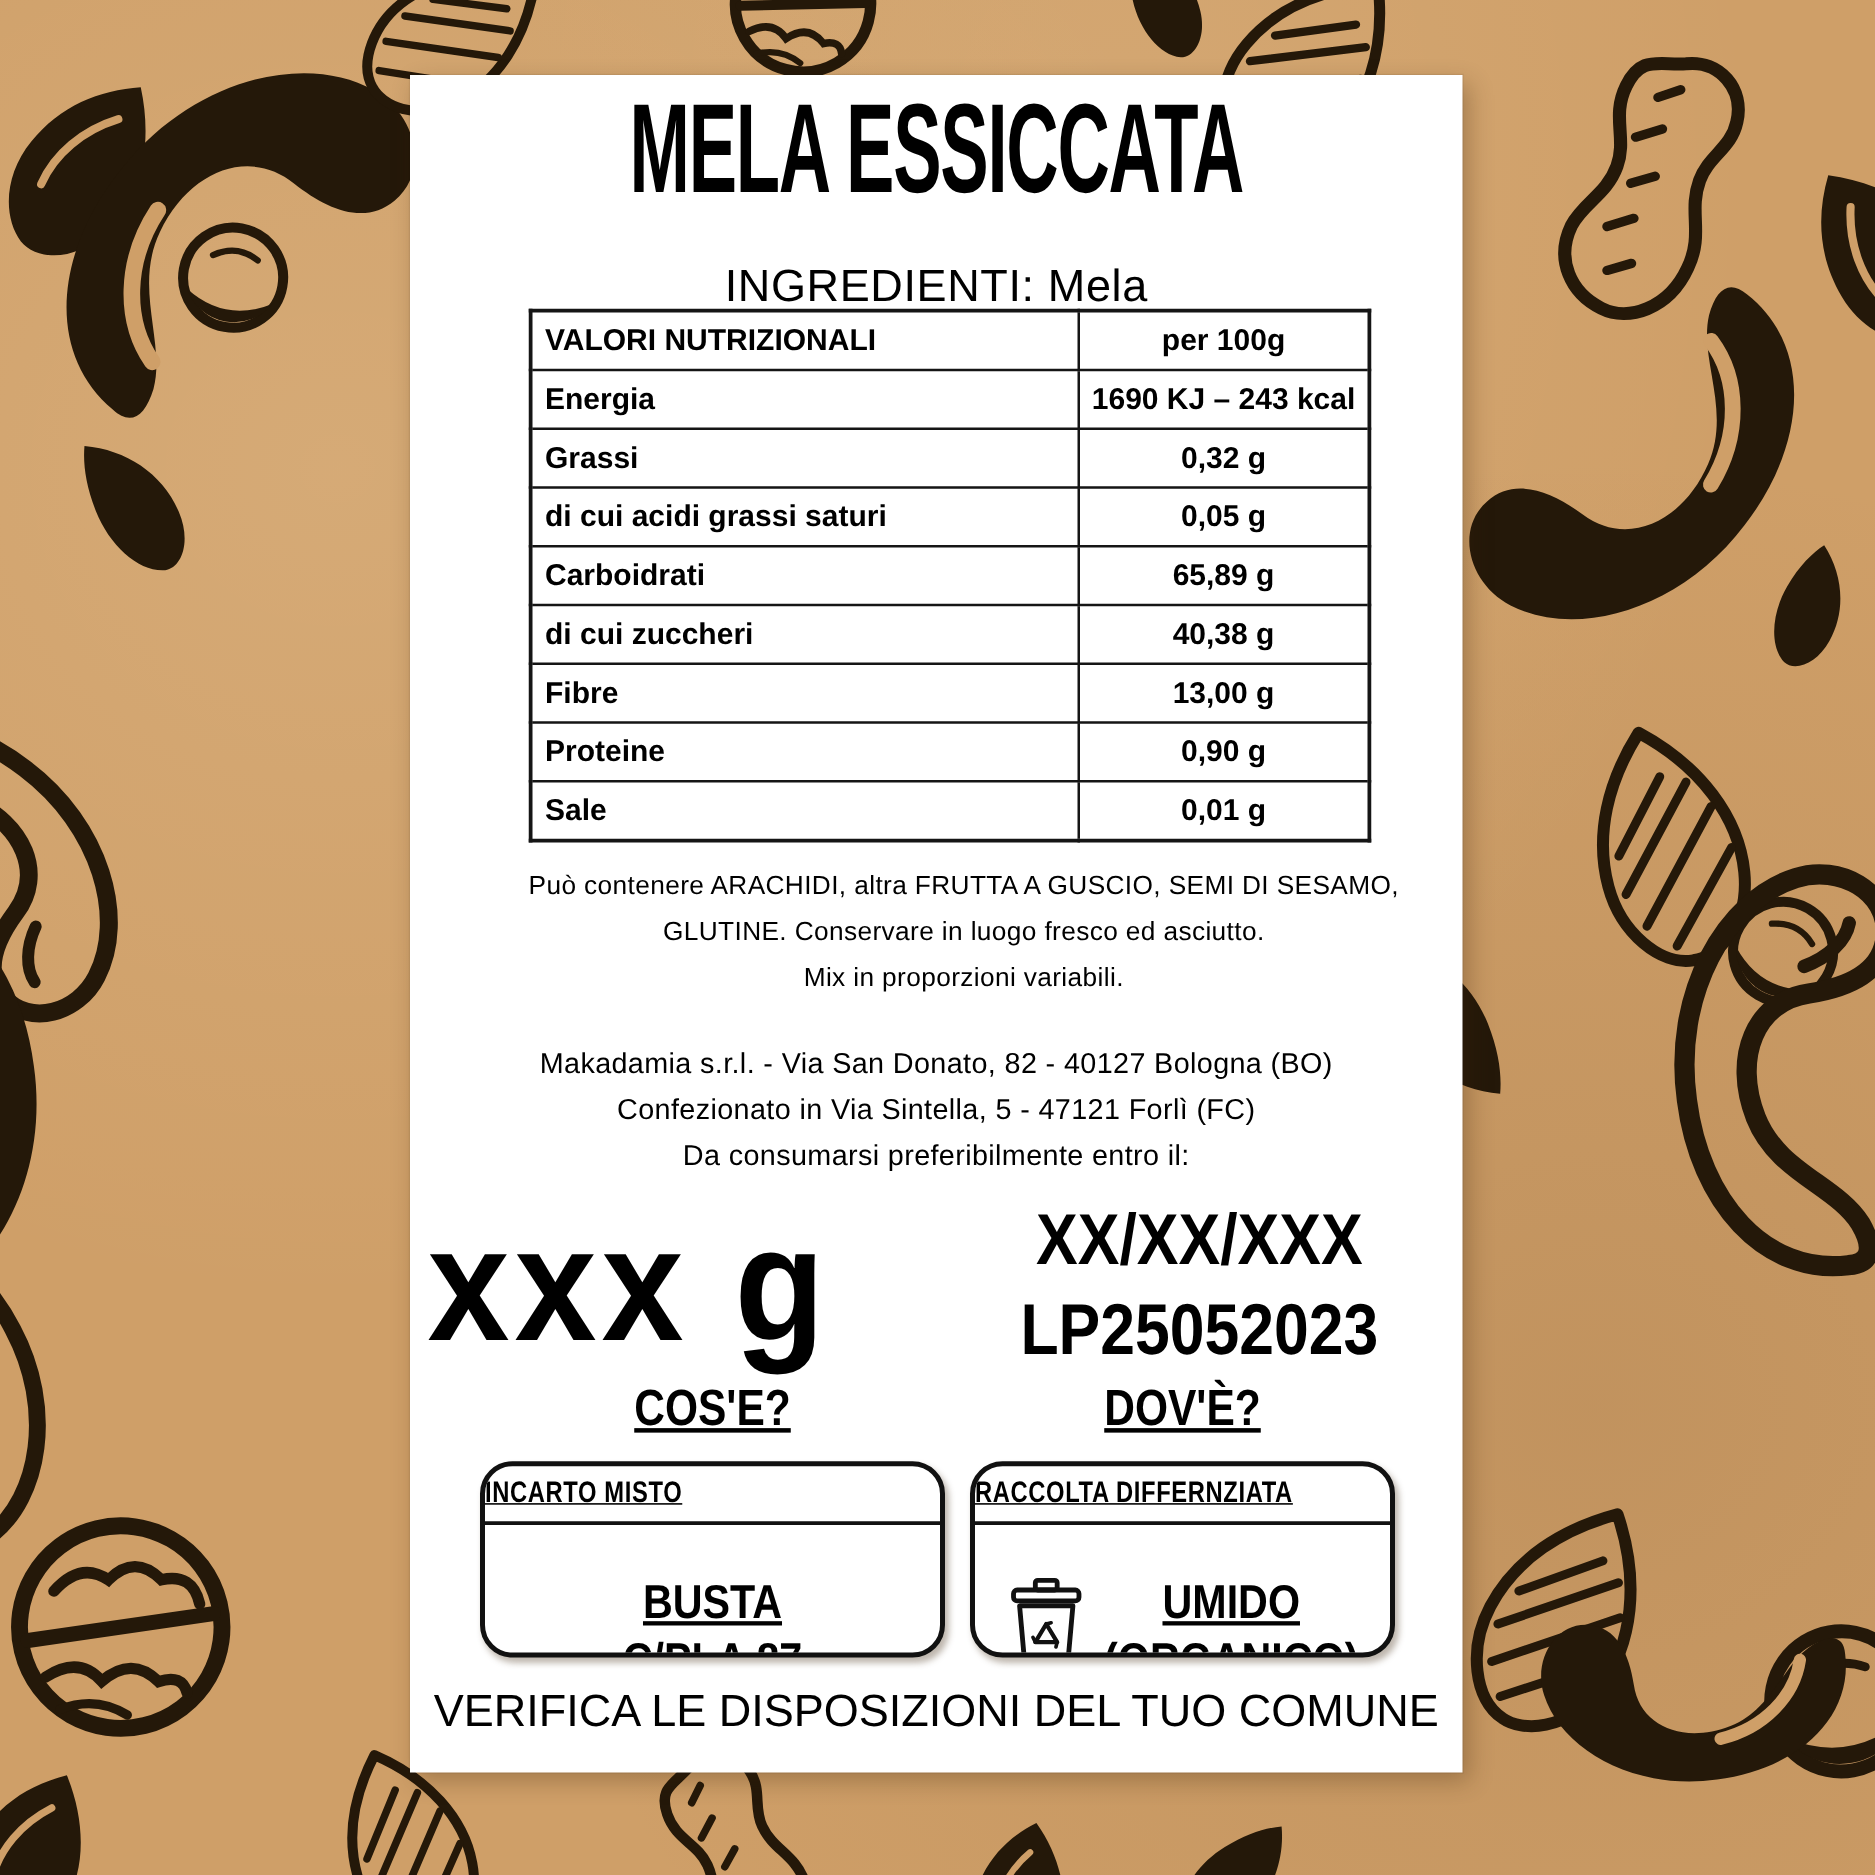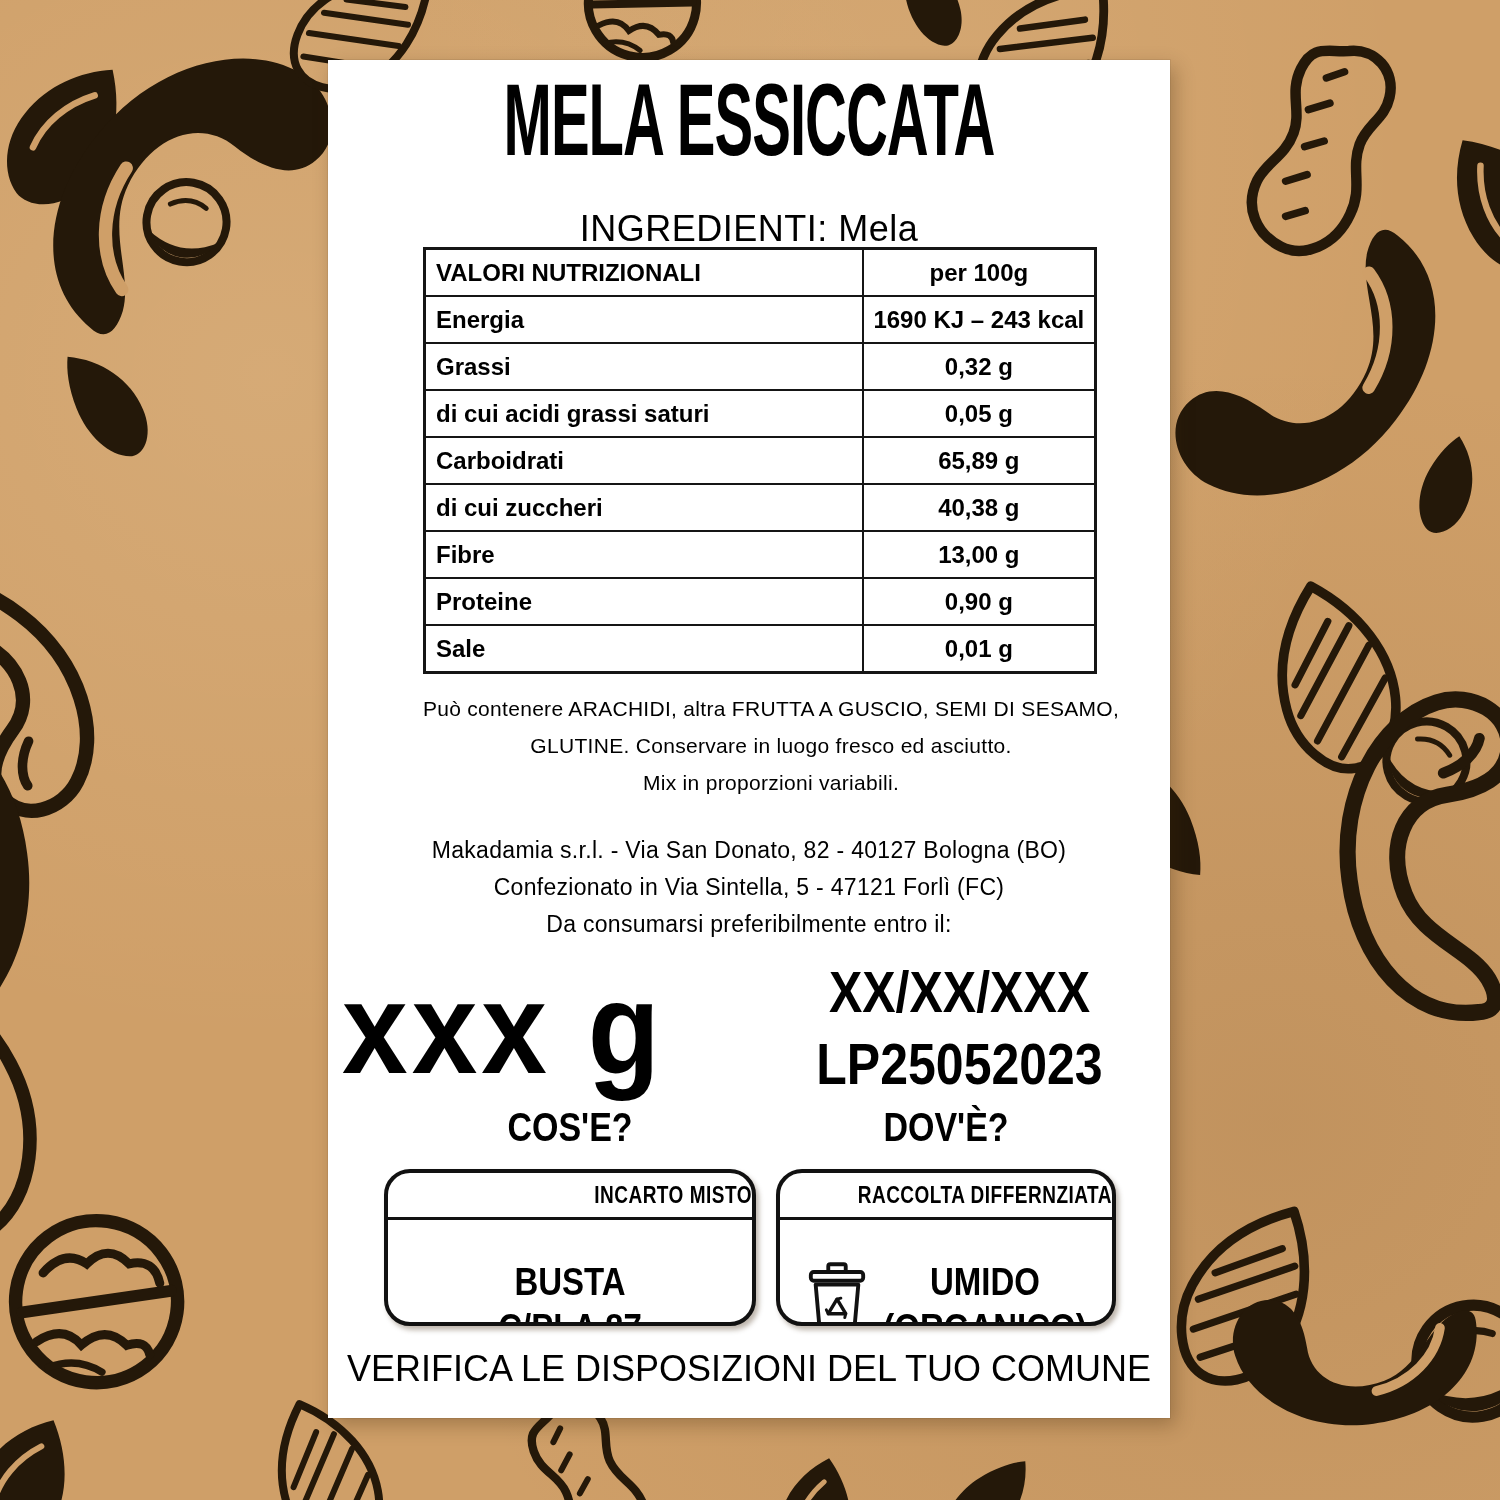--- a/index.html
+++ b/index.html
@@ -38,27 +38,27 @@
   .allergen{top:630px;font-size:21px;line-height:37px;white-space:pre-line;letter-spacing:0.3px;padding-left:44px;}
   .producer{top:772px;font-size:23px;line-height:37px;white-space:pre-line;letter-spacing:0.3px;}
 
   .weight-row{position:absolute;top:868px;left:0;right:0;height:200px;display:flex;}
   .weight-col{width:50%;display:flex;align-items:center;}
   .weight-text{font-size:118px;font-weight:bold;letter-spacing:4px;transform:scaleY(1.1);padding-left:14px;}
   .dates-col{width:50%;display:flex;flex-direction:column;align-items:center;justify-content:center;gap:14px;}
   .date-line,.lot-line{font-size:50px;font-weight:bold;transform:scaleY(1.15);letter-spacing:0px;}
 
   .disposal{position:absolute;top:1048px;left:56px;width:732px;}
-  .disposal-cols{display:flex;gap:20px;}
+  .disposal-cols{display:flex;gap:20px;text-decoration:underline;}
   .d-col{display:flex;flex-direction:column;align-items:center;}
   .d-col.left{width:372px;} .d-col.right{width:340px;}
   .d-heading{font-size:34px;font-weight:bold;transform:scaleY(1.2);margin-bottom:22px;}
   .d-box{width:100%;height:157px;border:4px solid #111;border-radius:26px;background:#fff;
          box-shadow:3px 4px 5px rgba(70,45,20,0.35);overflow:hidden;box-sizing:border-box;}
-  .d-box-header{height:44px;display:flex;align-items:center;justify-content:flex-end;
+  .d-box-header{height:44px;display:flex;align-items:center;justify-content:flex-start;
                 border-bottom:3px solid #111;font-size:19px;font-weight:bold;letter-spacing:0.5px;}
   .d-box-header span{transform:scaleY(1.25);display:inline-block;}
   .d-box-body{height:106px;display:flex;align-items:center;justify-content:center;
               font-size:33px;font-weight:bold;line-height:40px;text-align:center;white-space:pre-line;margin-top:32px;}
   .d-box-body .squeeze{transform:scaleY(1.15);display:inline-block;}
   .waste-body{gap:14px;}
   .bin-svg{flex:0 0 auto;}
 
   .verify{top:1288px;font-size:36px;letter-spacing:0px;}
 </style>

